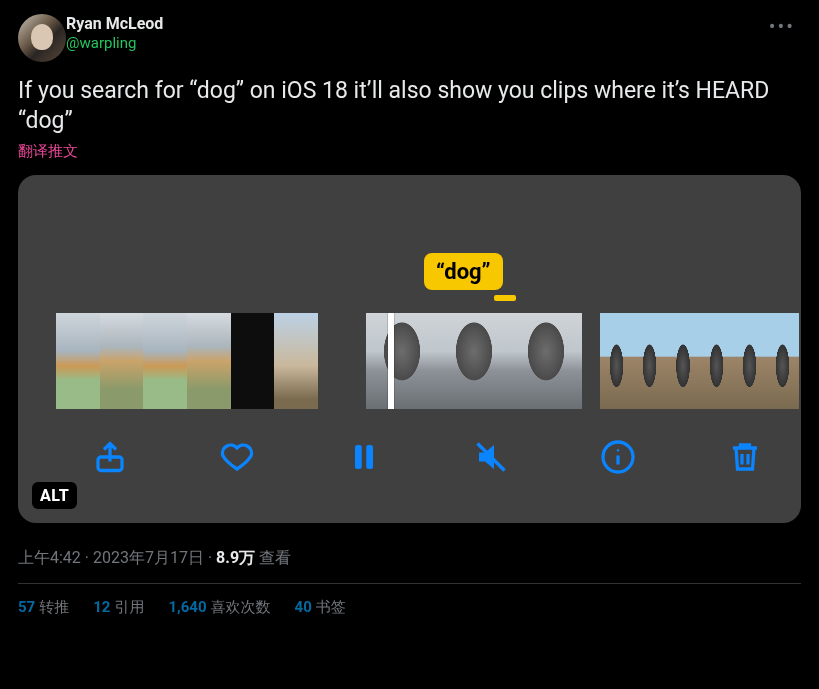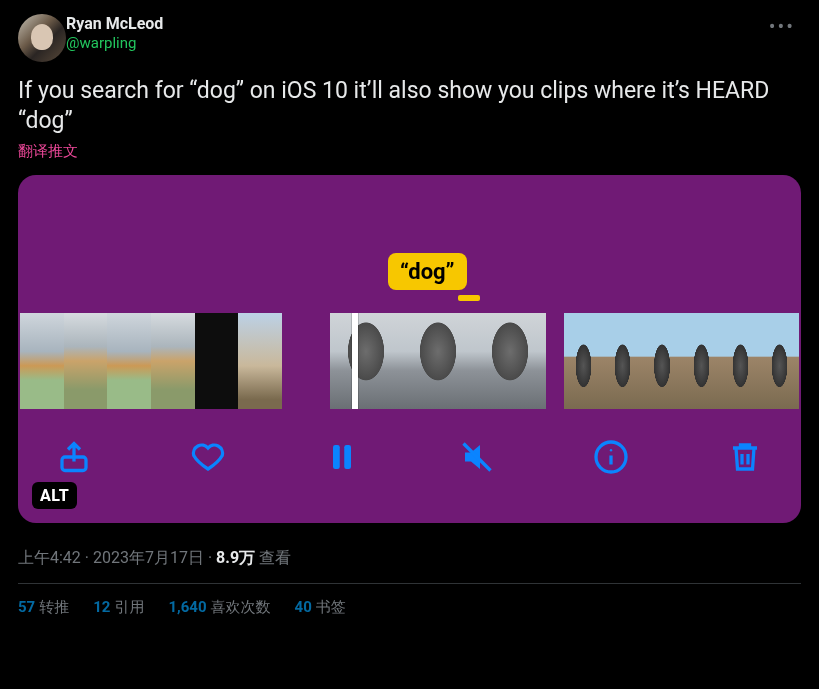--- a/index.html
+++ b/index.html
@@ -49,25 +49,26 @@
     font-weight: 400;
   }
   .translate {
     margin-top: 6px;
     font-size: 15px;
     color: #ec4899;
     cursor: pointer;
   }
   .media-card {
     margin-top: 14px;
-    background: #701a75;
+    background: #404040;
     border-radius: 18px;
     overflow: hidden;
     position: relative;
     height: 348px;
+    padding-left: 36px;
   }
   .media-top { height: 138px; position: relative; }
   .tag {
     position: absolute;
     left: 370px;
     top: 78px;
     background: #f7c700;
     color: #000;
     font-weight: 700;
     font-size: 22px;
@@ -176,21 +177,21 @@
 
   <div class="header">
     <div class="avatar"></div>
     <div class="author">
       <div class="display-name">Ryan McLeod</div>
       <div class="handle">@warpling</div>
     </div>
     <div class="more">•••</div>
   </div>
 
-  <div class="body-text">If you search for “dog” on iOS 10 it’ll also show you clips where it’s HEARD “dog”</div>
+  <div class="body-text">If you search for “dog” on iOS 18 it’ll also show you clips where it’s HEARD “dog”</div>
 
   <div class="translate">翻译推文</div>
 
   <div class="media-card">
     <div class="media-top">
       <div class="tag">“dog”</div>
       <div class="tick"></div>
     </div>
 
     <div class="strip-row">

